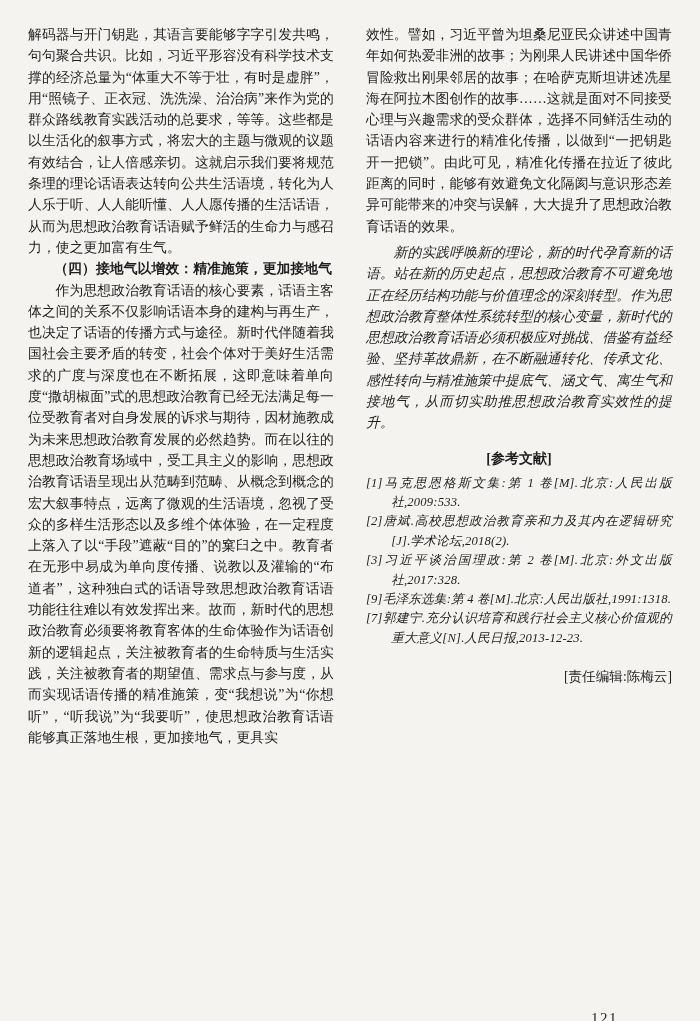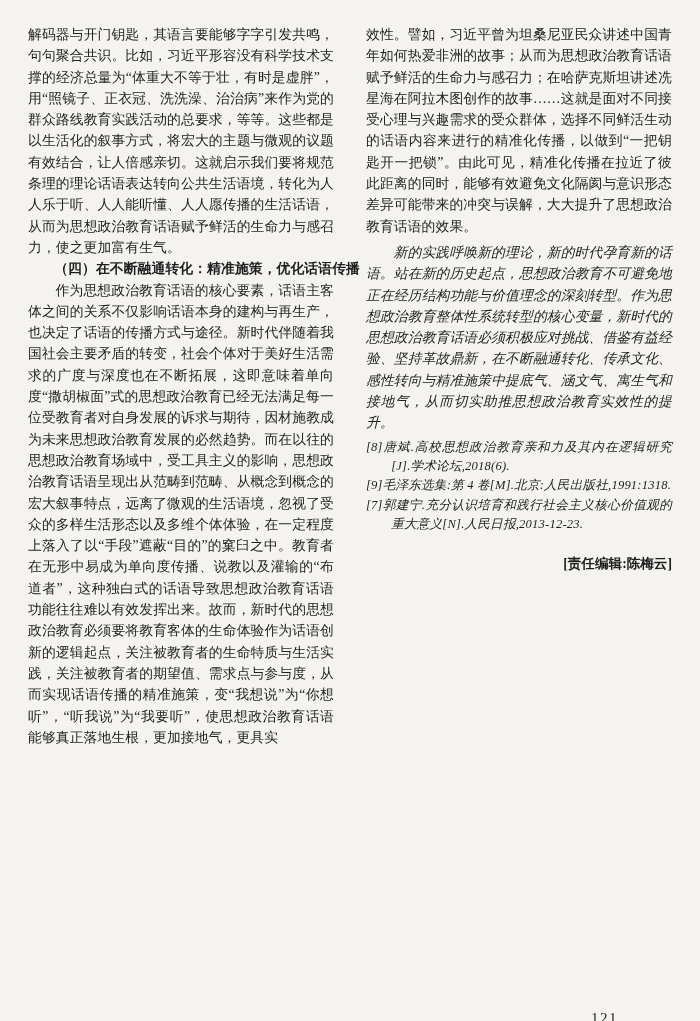--- a/index.html
+++ b/index.html
@@ -56,21 +56,21 @@
     font-size: 12.6px;
     line-height: 19.4px;
     text-align: justify;
     padding-left: 2em;
     text-indent: -2em;
     letter-spacing: 0.2px;
   }
   .editor-line {
     margin-top: 18px;
     text-align: right;
-    font-weight: bold;
+    font-weight: normal;
     font-style: normal;
     font-size: 13.6px;
     line-height: 21px;
   }
   .page-number {
     position: absolute;
     top: 982px;
     right: 22px;
     font-size: 15px;
     letter-spacing: 1.5px;
@@ -79,31 +79,34 @@
   }
 </style>
 </head>
 <body>
 
 <div class="page">
   <div class="cols">
 
     <div class="col body-text">
       <p>解码器与开门钥匙，其语言要能够字字引发共鸣，句句聚合共识。比如，习近平形容没有科学技术支撑的经济总量为“体重大不等于壮，有时是虚胖”，用“照镜子、正衣冠、洗洗澡、治治病”来作为党的群众路线教育实践活动的总要求，等等。这些都是以生活化的叙事方式，将宏大的主题与微观的议题有效结合，让人倍感亲切。这就启示我们要将规范条理的理论话语表达转向公共生活语境，转化为人人乐于听、人人能听懂、人人愿传播的生活话语，从而为思想政治教育话语赋予鲜活的生命力与感召力，使之更加富有生气。</p>
-      <p class="section-heading">（四）在不断融通转化：精准施策，优化话语传播</p>
+      <p class="section-heading">（四）接地气以增效：精准施策，更加接地气</p>
       <p class="indent">作为思想政治教育话语的核心要素，话语主客体之间的关系不仅影响话语本身的建构与再生产，也决定了话语的传播方式与途径。新时代伴随着我国社会主要矛盾的转变，社会个体对于美好生活需求的广度与深度也在不断拓展，这即意味着单向度“撒胡椒面”式的思想政治教育已经无法满足每一位受教育者对自身发展的诉求与期待，因材施教成为未来思想政治教育发展的必然趋势。而在以往的思想政治教育场域中，受工具主义的影响，思想政治教育话语呈现出从范畴到范畴、从概念到概念的宏大叙事特点，远离了微观的生活语境，忽视了受众的多样生活形态以及多维个体体验，在一定程度上落入了以“手段”遮蔽“目的”的窠臼之中。教育者在无形中易成为单向度传播、说教以及灌输的“布道者”，这种独白式的话语导致思想政治教育话语功能往往难以有效发挥出来。故而，新时代的思想政治教育必须要将教育客体的生命体验作为话语创新的逻辑起点，关注被教育者的生命特质与生活实践，关注被教育者的期望值、需求点与参与度，从而实现话语传播的精准施策，变“我想说”为“你想听”，“听我说”为“我要听”，使思想政治教育话语能够真正落地生根，更加接地气，更具实</p>
     </div>
 
     <div class="col body-text">
-      <p>效性。譬如，习近平曾为坦桑尼亚民众讲述中国青年如何热爱非洲的故事；从而为思想政治教育话语赋予鲜活的生命力与感召力；在哈萨克斯坦讲述冼星海在阿拉木图创作的故事……这就是面对不同接受心理与兴趣需求的受众群体，选择不同鲜活生动的话语内容来进行的精准化传播，以做到“一把钥匙开一把锁”。由此可见，精准化传播在拉近了彼此距离的同时，能够有效避免文化隔阂与意识形态差异可能带来的冲突与误解，大大提升了思想政治教育话语的效果。</p>
+      <p>效性。譬如，习近平曾为坦桑尼亚民众讲述中国青年如何热爱非洲的故事；为刚果人民讲述中国华侨冒险救出刚果邻居的故事；在哈萨克斯坦讲述冼星海在阿拉木图创作的故事……这就是面对不同接受心理与兴趣需求的受众群体，选择不同鲜活生动的话语内容来进行的精准化传播，以做到“一把钥匙开一把锁”。由此可见，精准化传播在拉近了彼此距离的同时，能够有效避免文化隔阂与意识形态差异可能带来的冲突与误解，大大提升了思想政治教育话语的效果。</p>
       <p class="indent para-gap">新的实践呼唤新的理论，新的时代孕育新的话语。站在新的历史起点，思想政治教育不可避免地正在经历结构功能与价值理念的深刻转型。作为思想政治教育整体性系统转型的核心变量，新时代的思想政治教育话语必须积极应对挑战、借鉴有益经验、坚持革故鼎新，在不断融通转化、传承文化、感性转向与精准施策中提底气、涵文气、寓生气和接地气，从而切实助推思想政治教育实效性的提升。</p>
 
+      <div class="refs-title">[参考文献]</div>
 
       <div class="refs">
-        <p>[8]唐斌.高校思想政治教育亲和力及其内在逻辑研究[J].学术论坛,2018(6).</p>
+        <p>[1]马克思恩格斯文集:第 1 卷[M].北京:人民出版社,2009:533.</p>
+        <p>[2]唐斌.高校思想政治教育亲和力及其内在逻辑研究[J].学术论坛,2018(2).</p>
+        <p>[3]习近平谈治国理政:第 2 卷[M].北京:外文出版社,2017:328.</p>
         <p>[9]毛泽东选集:第 4 卷[M].北京:人民出版社,1991:1318.</p>
         <p>[7]郭建宁.充分认识培育和践行社会主义核心价值观的重大意义[N].人民日报,2013-12-23.</p>
         <div class="editor-line">[责任编辑:陈梅云]</div>
       </div>
     </div>
 
   </div>
 
   <div class="page-number">121</div>
 </div>

